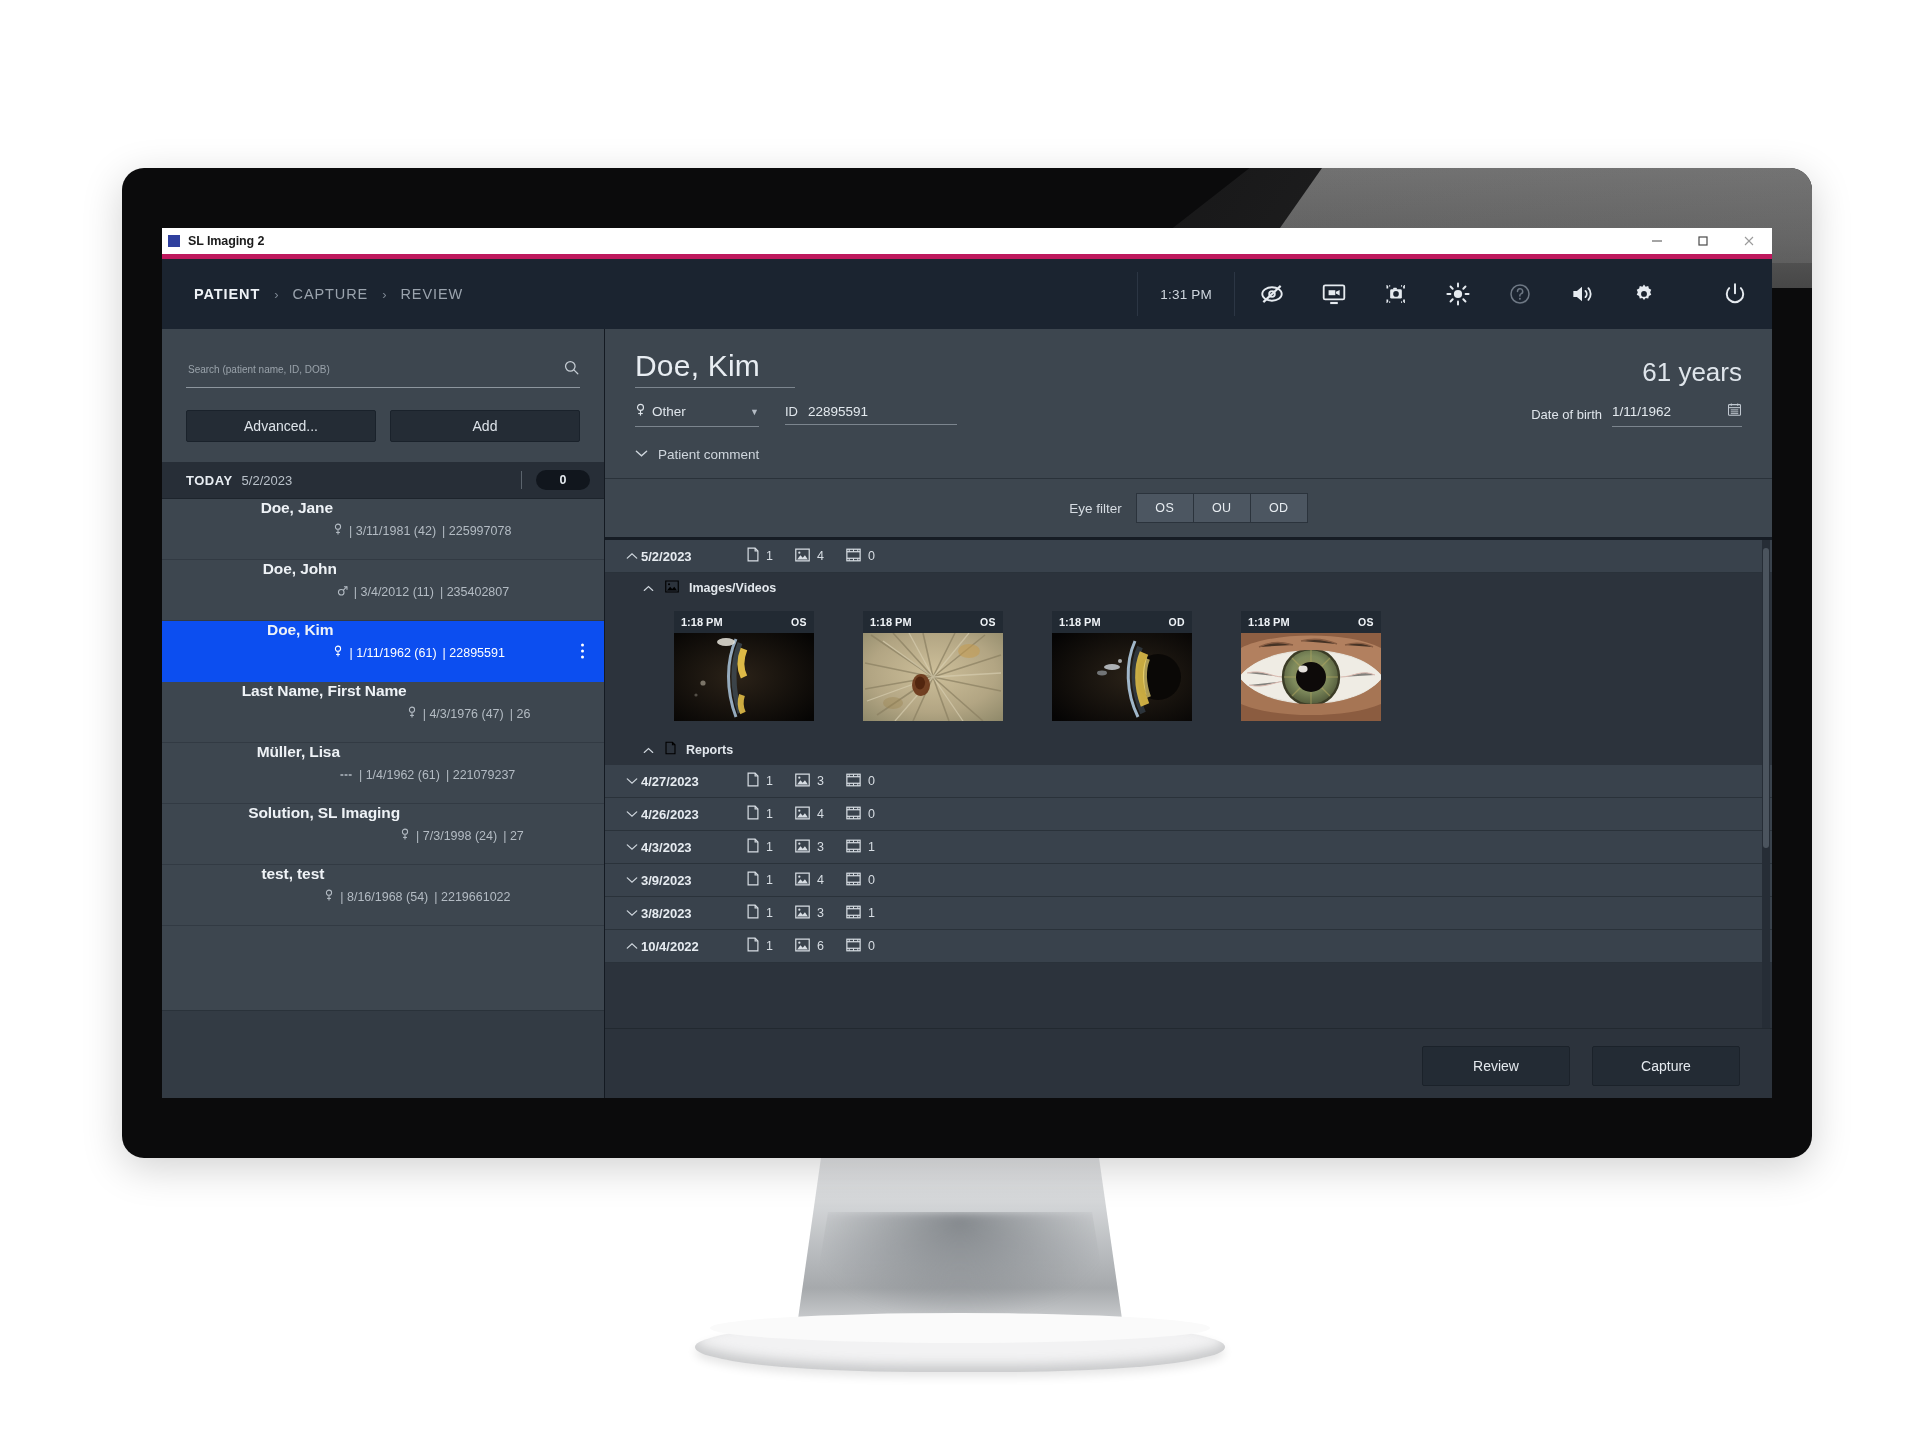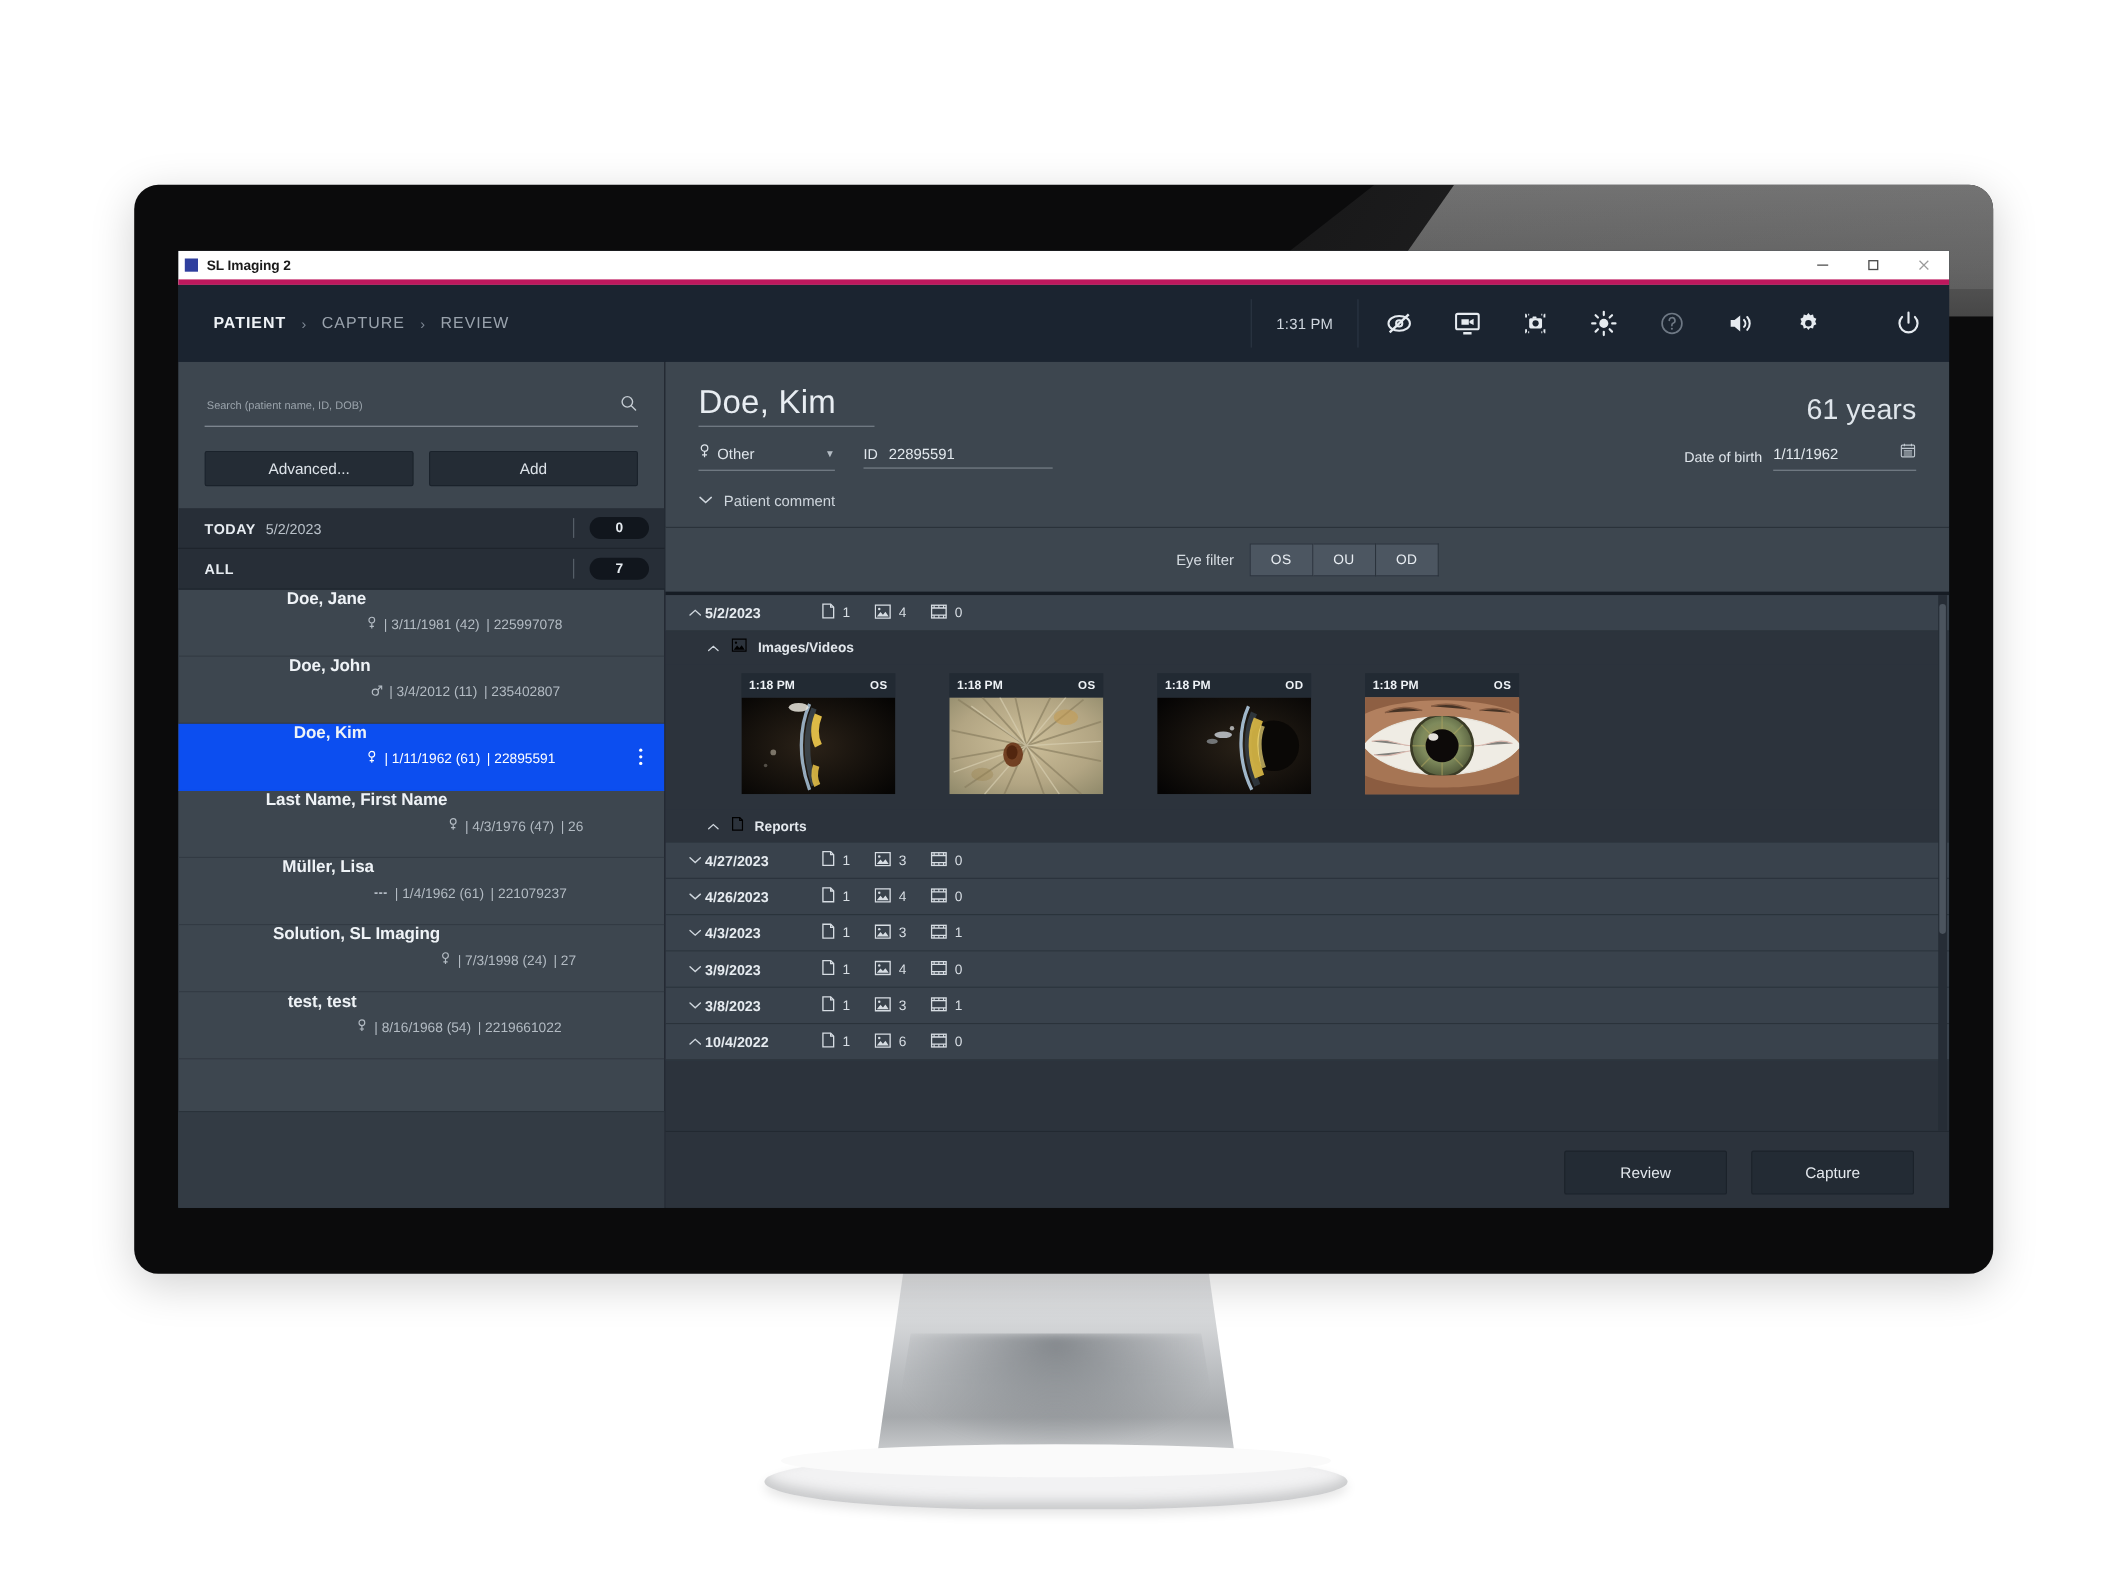--- a/index.html
+++ b/index.html
@@ -376,27 +376,20 @@
 
           <div class="grouphdr">
             <span class="gh-label">TODAY</span>
             <span class="gh-date">5/2/2023</span>
             <span class="gh-right">
               <span class="gh-div"></span>
               <span class="badge">0</span>
             </span>
           </div>
 
-          <div class="grouphdr second">
-            <span class="gh-label">ALL</span>
-            <span class="gh-right">
-              <span class="gh-div"></span>
-              <span class="badge">7</span>
-            </span>
-          </div>
 
           <div class="plist" id="patient-list">
               <div class="prow">
                 <div class="pname">Doe, Jane</div>
                 <div class="pmeta">
                   <span class="gicon"><svg width="10" height="13" viewBox="0 0 12 16" fill="none" stroke="#b3bbc3" stroke-width="1.3">
                       <circle cx="6" cy="4.6" r="3.2"></circle>
                       <line x1="6" y1="8" x2="6" y2="14"></line>
                       <line x1="3.6" y1="11.6" x2="8.4" y2="11.6"></line>
                     </svg></span>

